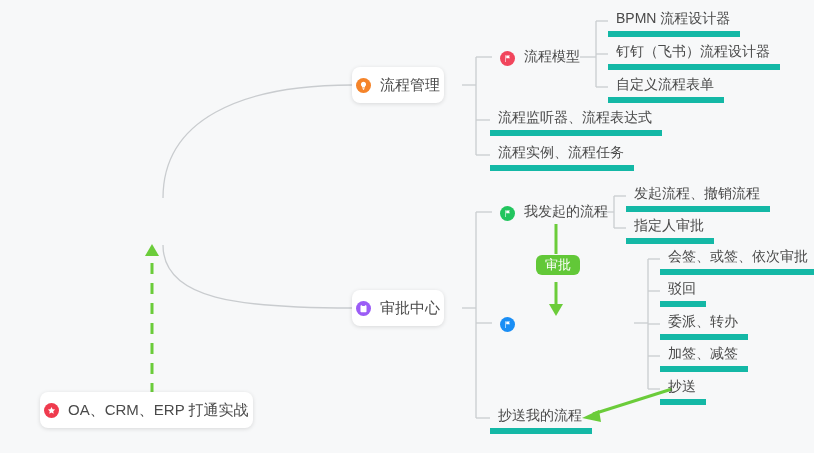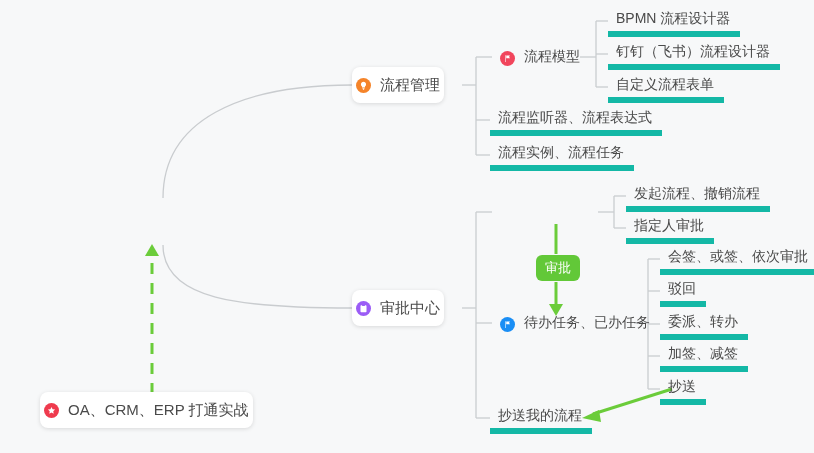--- a/index.html
+++ b/index.html
@@ -74,21 +74,21 @@
     padding-bottom: 3px;
   }
   .node-leaf .label { margin-left: 0; }
   .node-leaf.has-icon .label { margin-left: 9px; }
   .node-leaf.has-icon { align-items: flex-end; padding-bottom: 0; }
 
   
   .node-chip {
     background: #62c838;
     border-radius: 6px;
-    height: 26px;
+    height: 20px;
     padding: 0 9px;
     color: #ffffff;
     font-size: 13px;
     justify-content: center;
   }
 
   
   .icon {
     display: inline-flex;
     align-items: center;
@@ -201,35 +201,43 @@
   <div class="node node-card" style="left:352px; top:290px;">
     <span class="icon icon-sm" style="background:#9b5cf6;">
       <svg width="9" height="9" viewBox="0 0 24 24" fill="#ffffff">
         <rect x="4" y="3" width="16" height="19" rx="2"></rect>
         <rect x="8" y="1" width="8" height="4" rx="1.4" fill="#9b5cf6"></rect>
       </svg>
     </span>
     <span class="label">审批中心</span>
   </div>
 
+  <div class="node node-leaf has-icon" style="left:492px; top:197px; border-bottom-color:transparent;">
+    <span class="icon icon-sm" style="background:#22c55e;">
+      <svg width="9" height="9" viewBox="0 0 24 24" fill="#ffffff">
+        <path d="M6 3h1.6v18H6z"></path>
+          <path d="M8.6 4h10l-2.4 3.6L18.6 11h-10z"></path>
+      </svg>
+    </span>
+    <span class="label">我发起的流程</span>
+  </div>
   <div class="node node-leaf" style="left:626px; top:182px;">
     <span class="label">发起流程、撤销流程</span>
   </div>
   <div class="node node-leaf" style="left:626px; top:214px;">
     <span class="label">指定人审批</span>
   </div>
 
   <div class="node node-leaf has-icon" style="left:492px; top:308px; border-bottom-color:transparent;">
     <span class="icon icon-sm" style="background:#1a8ef5;">
       <svg width="9" height="9" viewBox="0 0 24 24" fill="#ffffff">
         <path d="M6 3h1.6v18H6z"></path>
           <path d="M8.6 4h10l-2.4 3.6L18.6 11h-10z"></path>
       </svg>
     </span>
-    <span class="label">待办任务、已办任务</span>
   </div>
 
   <div class="node node-leaf" style="left:660px; top:245px;">
     <span class="label">会签、或签、依次审批</span>
   </div>
   <div class="node node-leaf" style="left:660px; top:277px;">
     <span class="label">驳回</span>
   </div>
   <div class="node node-leaf" style="left:660px; top:310px;">
     <span class="label">委派、转办</span>

